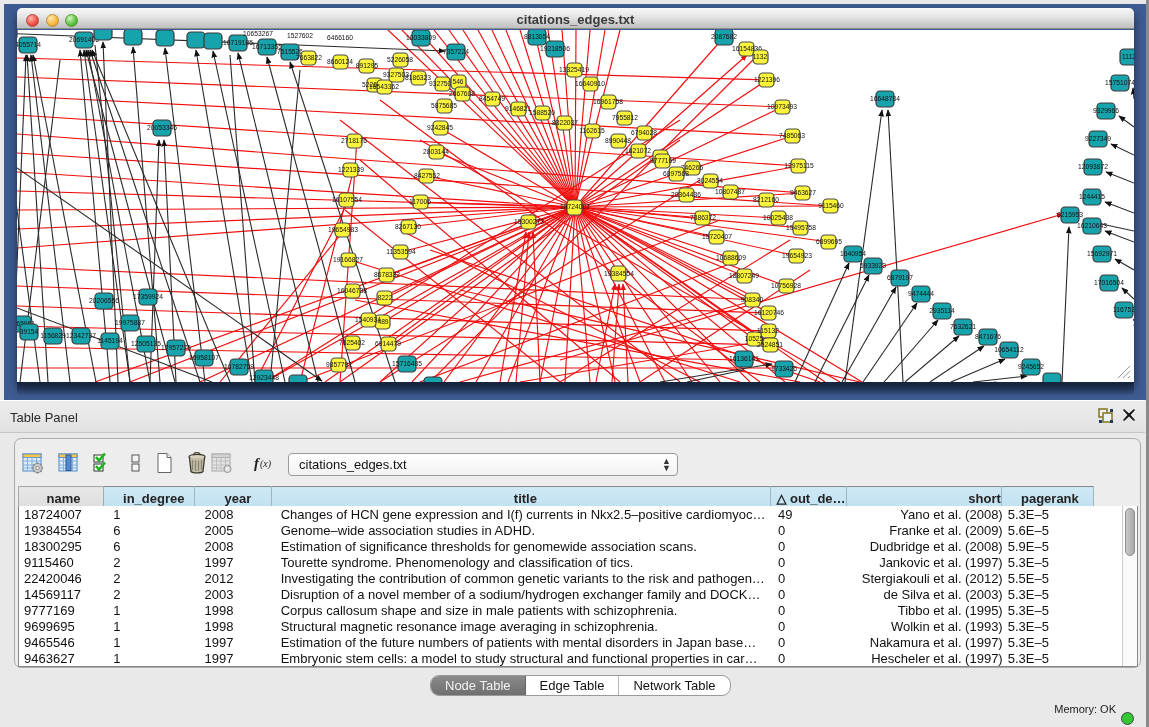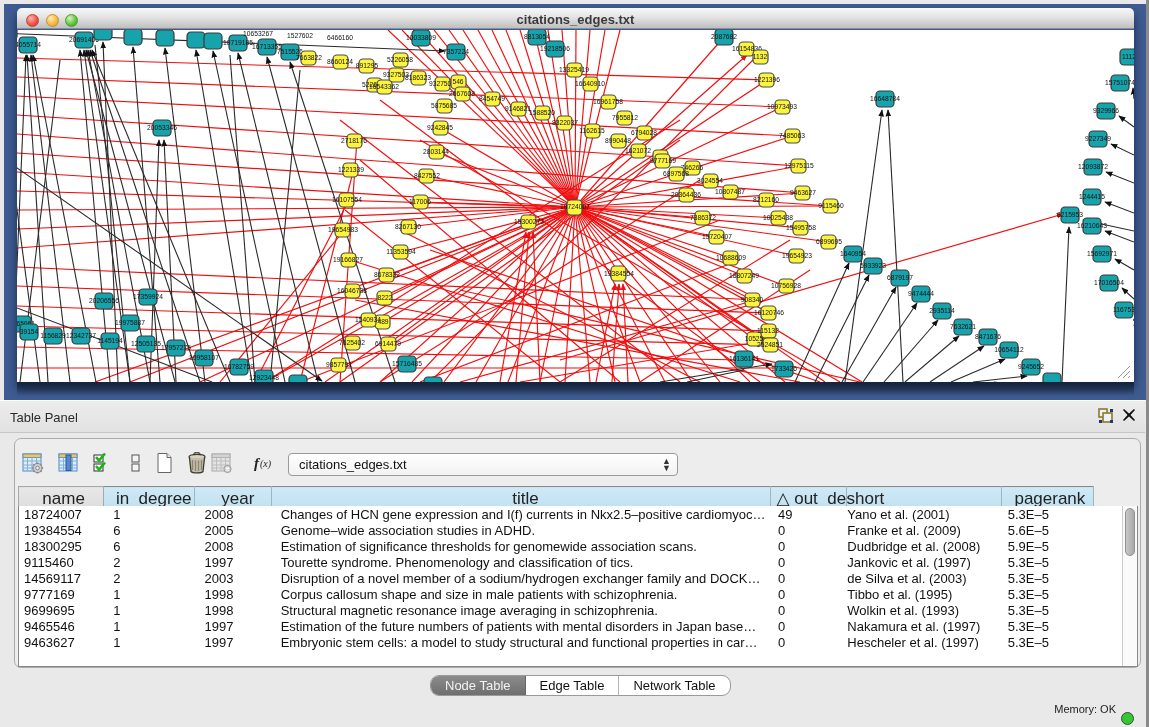--- a/index.html
+++ b/index.html
@@ -11,26 +11,26 @@
 #canvas{position:absolute;left:0;top:22px;width:1117px;height:352px;background:#fff;overflow:hidden}
 #tpanel{position:absolute;left:0;top:400px;width:1145px;height:33px;background:linear-gradient(180deg,#ececec,#e2e2e2);border-top:1px solid #fff;border-bottom:1px solid #c6c6c6}
 #tpanel .t{position:absolute;left:10px;top:9px;font-size:13px;color:#2b2b2b}
 #pbody{position:absolute;left:0;top:434px;width:1145px;height:293px;background:#e9e9e9}
 #container{position:absolute;left:14px;top:4px;width:1127px;height:230px;background:#ededed;border:1px solid #ababab;border-radius:7px}
 #toolbar{position:absolute;left:0px;top:12px;height:28px;width:1120px}
 #combo{position:absolute;left:273px;top:2px;width:390px;height:23px;background:linear-gradient(180deg,#fff,#f2f2f2);border:1px solid #9a9a9a;border-radius:4px;font-size:13px;color:#111;line-height:21px;padding-left:10px}
 #combo .arr{position:absolute;right:6px;top:4px;font-size:9px;color:#333;line-height:7px}
 table{border-collapse:collapse;table-layout:fixed;width:1076px;font-size:13px}
 #thead{position:absolute;left:3px;top:47px;width:1076px}
-th{height:24px;font-size:17px;font-weight:normal;color:#222;border:1px solid #9fb6c2;border-top:1px solid #888;background:linear-gradient(180deg,#cfe9f6,#bfe0f0);overflow:hidden;white-space:nowrap}
+th{height:24px;font-size:13px;font-weight:bold;color:#222;border:1px solid #9fb6c2;border-top:1px solid #888;background:linear-gradient(180deg,#cfe9f6,#bfe0f0);overflow:hidden;white-space:nowrap}
 th.g{background:linear-gradient(180deg,#e8e8e8,#dcdcdc);border:1px solid #a8a8a8}
 td{height:16px;color:#111;overflow:hidden;white-space:nowrap;padding:0}
 #tbwrap{position:absolute;left:3px;top:67px;width:1120px;height:161px;background:#fff;border:1px solid #888;border-top:none;overflow:hidden}
 .c0{width:85px;padding-left:5px}.c1{width:91px;padding-left:9px}.c2{width:77px;padding-left:9px}
-.c3{width:498px;padding-left:8px}.c4{width:75px;padding-left:6px}.c5{width:155px;text-align:left}.c6{width:92px;padding-left:5px}
+.c3{width:498px;padding-left:8px}.c4{width:75px;padding-left:6px}.c5{width:155px;text-align:right}.c6{width:92px;padding-left:5px}
 #sbar{position:absolute;right:0px;top:0px;width:15px;height:160px;background:#fafafa;border-left:1px solid #ccc}
 #sbar .th{position:absolute;left:2px;top:2px;width:10px;height:48px;border-radius:5px;background:linear-gradient(90deg,#c8c8c8,#a8a8a8);border:1px solid #909090}
 #tabs{position:absolute;left:415px;top:236px;height:21px;display:flex;border:1px solid #9a9a9a;border-radius:9px;overflow:hidden;background:#fff}
 #tabs div{padding:0 14px;line-height:20px;font-size:13px;color:#111;border-right:1px solid #b5b5b5}
 #tabs div.sel{background:linear-gradient(180deg,#8b8b8b,#6f6f6f);color:#f3f3f3;border-right:1px solid #666}
 #tabs div:last-child{border-right:none}
 #status{position:absolute;right:24px;top:264px;font-size:11px;color:#222}
 #memdot{position:absolute;right:6px;top:273px;width:13px;height:13px;border-radius:50%;background:#32c832;border:1px solid #444}
 #redge{position:absolute;right:0;top:0;width:3px;height:727px;background:#8a8a8a}
 </style></head><body>
@@ -582,21 +582,21 @@
         </table>
       <div id="tbwrap">
         <table>
             <tbody>
               <tr>
                 <td class="c0">18724007</td>
                 <td class="c1">1</td>
                 <td class="c2">2008</td>
                 <td class="c3">Changes of HCN gene expression and I(f) currents in Nkx2.5–positive cardiomyoc…</td>
                 <td class="c4">49</td>
-                <td class="c5">Yano et al. (2001)</td>
+                <td class="c5">Yano et al. (2008)</td>
                 <td class="c6">5.3E–5</td>
               </tr>
 <tr>
                 <td class="c0">19384554</td>
                 <td class="c1">6</td>
                 <td class="c2">2005</td>
                 <td class="c3">Genome–wide association studies in ADHD.</td>
                 <td class="c4">0</td>
                 <td class="c5">Franke et al. (2009)</td>
                 <td class="c6">5.6E–5</td>
@@ -611,20 +611,29 @@
                 <td class="c6">5.9E–5</td>
               </tr>
 <tr>
                 <td class="c0">9115460</td>
                 <td class="c1">2</td>
                 <td class="c2">1997</td>
                 <td class="c3">Tourette syndrome. Phenomenology and classification of tics.</td>
                 <td class="c4">0</td>
                 <td class="c5">Jankovic et al. (1997)</td>
                 <td class="c6">5.3E–5</td>
+              </tr>
+<tr>
+                <td class="c0">22420046</td>
+                <td class="c1">2</td>
+                <td class="c2">2012</td>
+                <td class="c3">Investigating the contribution of common genetic variants to the risk and pathogen…</td>
+                <td class="c4">0</td>
+                <td class="c5">Stergiakouli et al. (2012)</td>
+                <td class="c6">5.5E–5</td>
               </tr>
 <tr>
                 <td class="c0">14569117</td>
                 <td class="c1">2</td>
                 <td class="c2">2003</td>
                 <td class="c3">Disruption of a novel member of a sodium/hydrogen exchanger family and DOCK…</td>
                 <td class="c4">0</td>
                 <td class="c5">de Silva et al. (2003)</td>
                 <td class="c6">5.3E–5</td>
               </tr>

